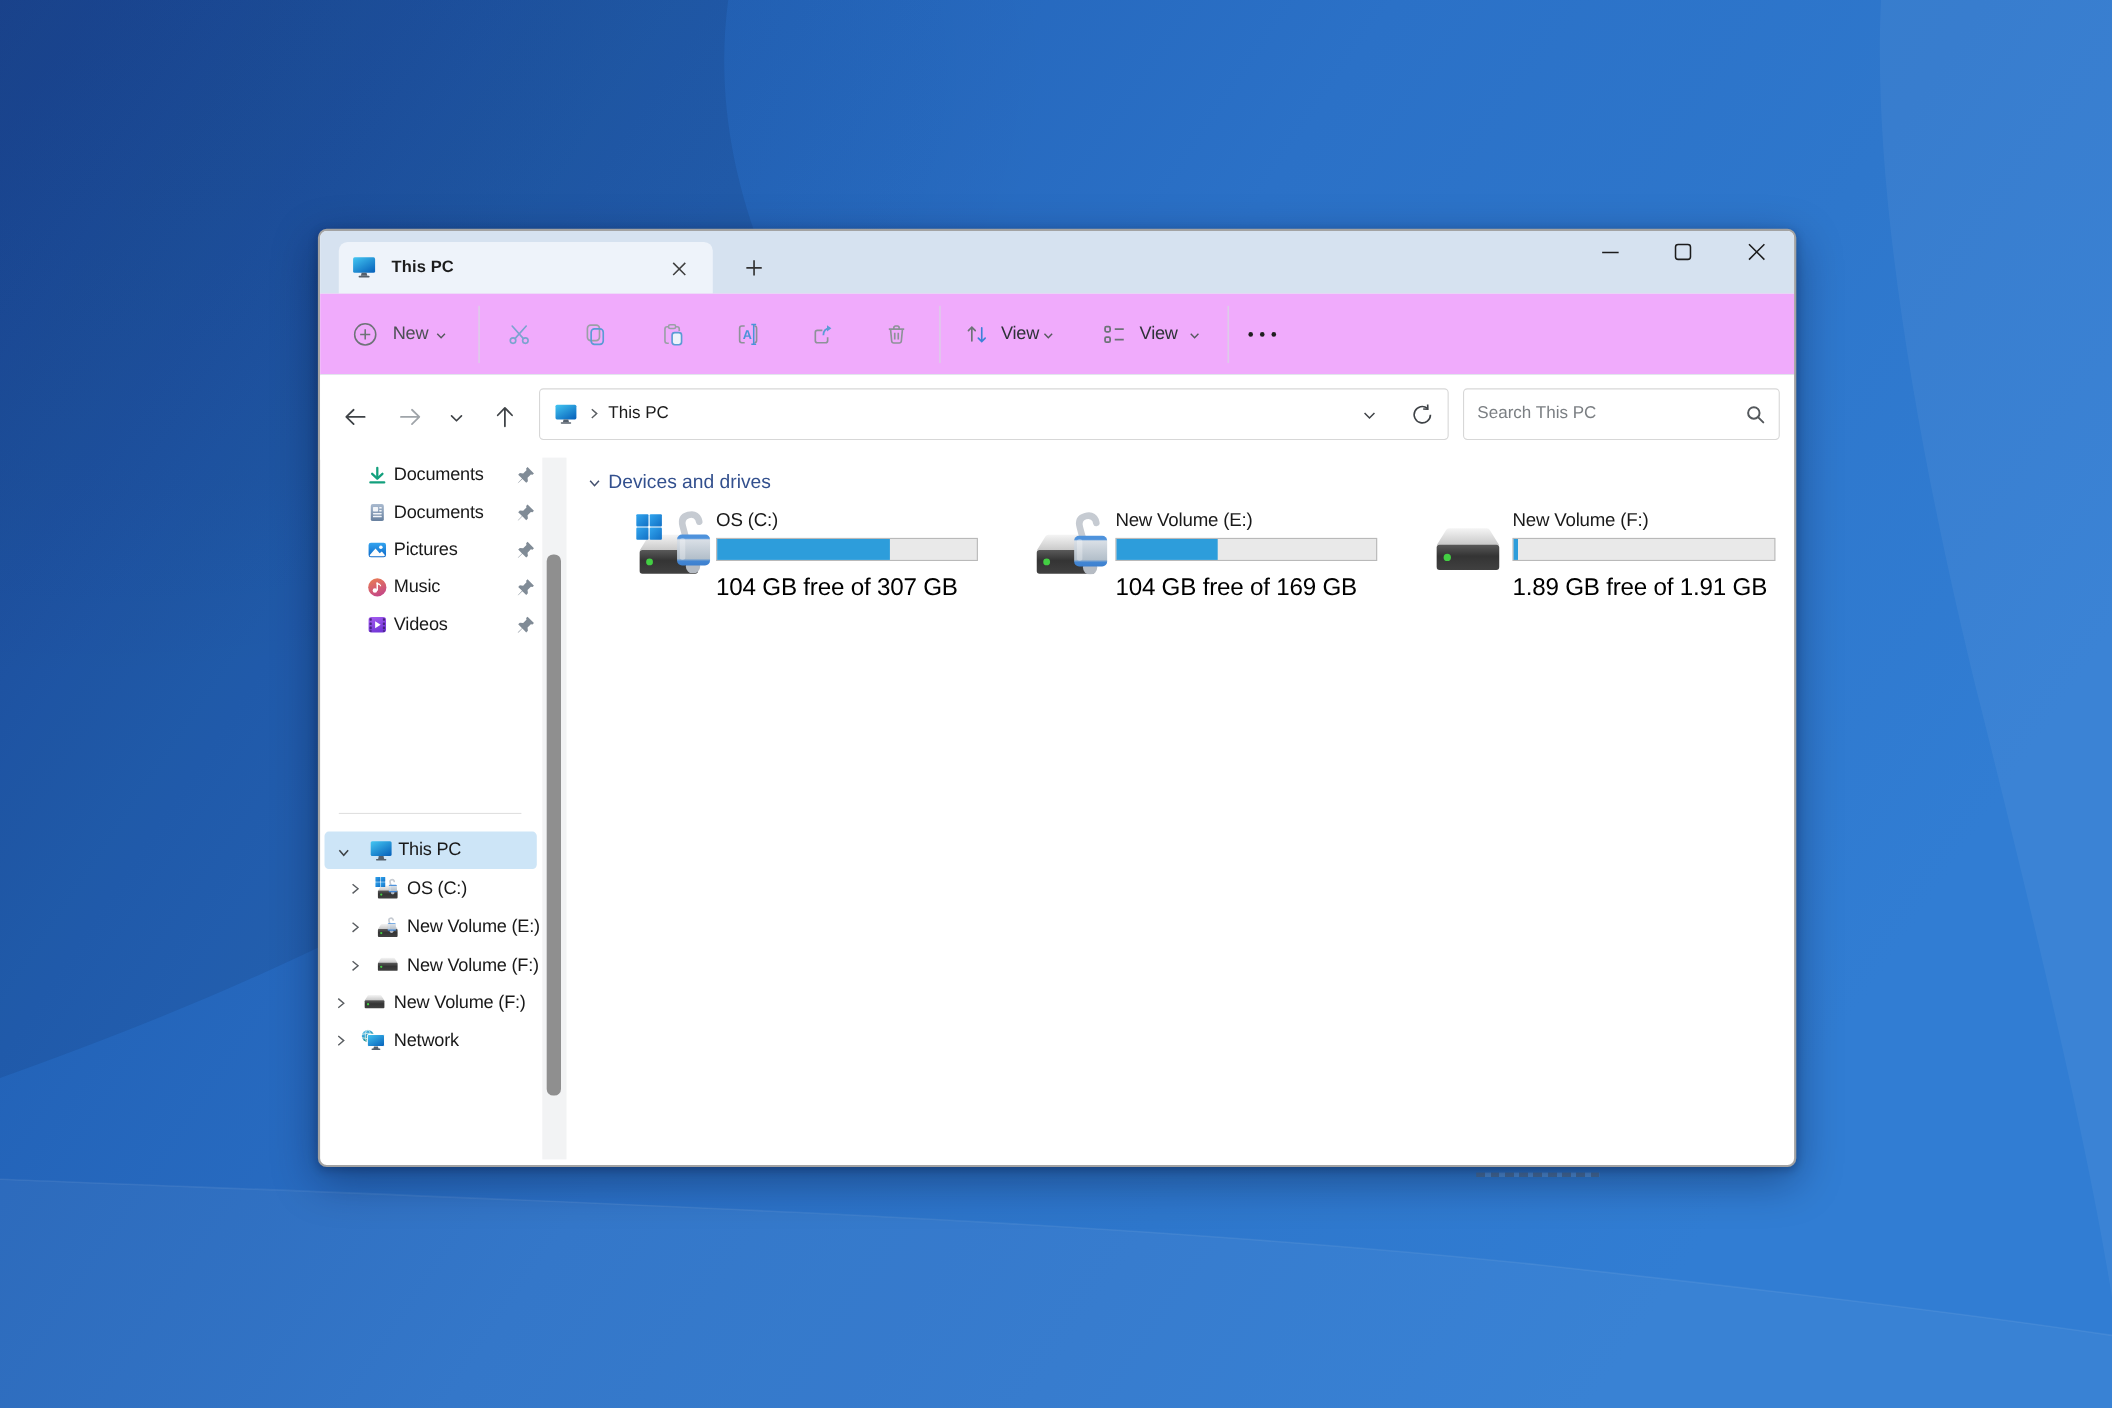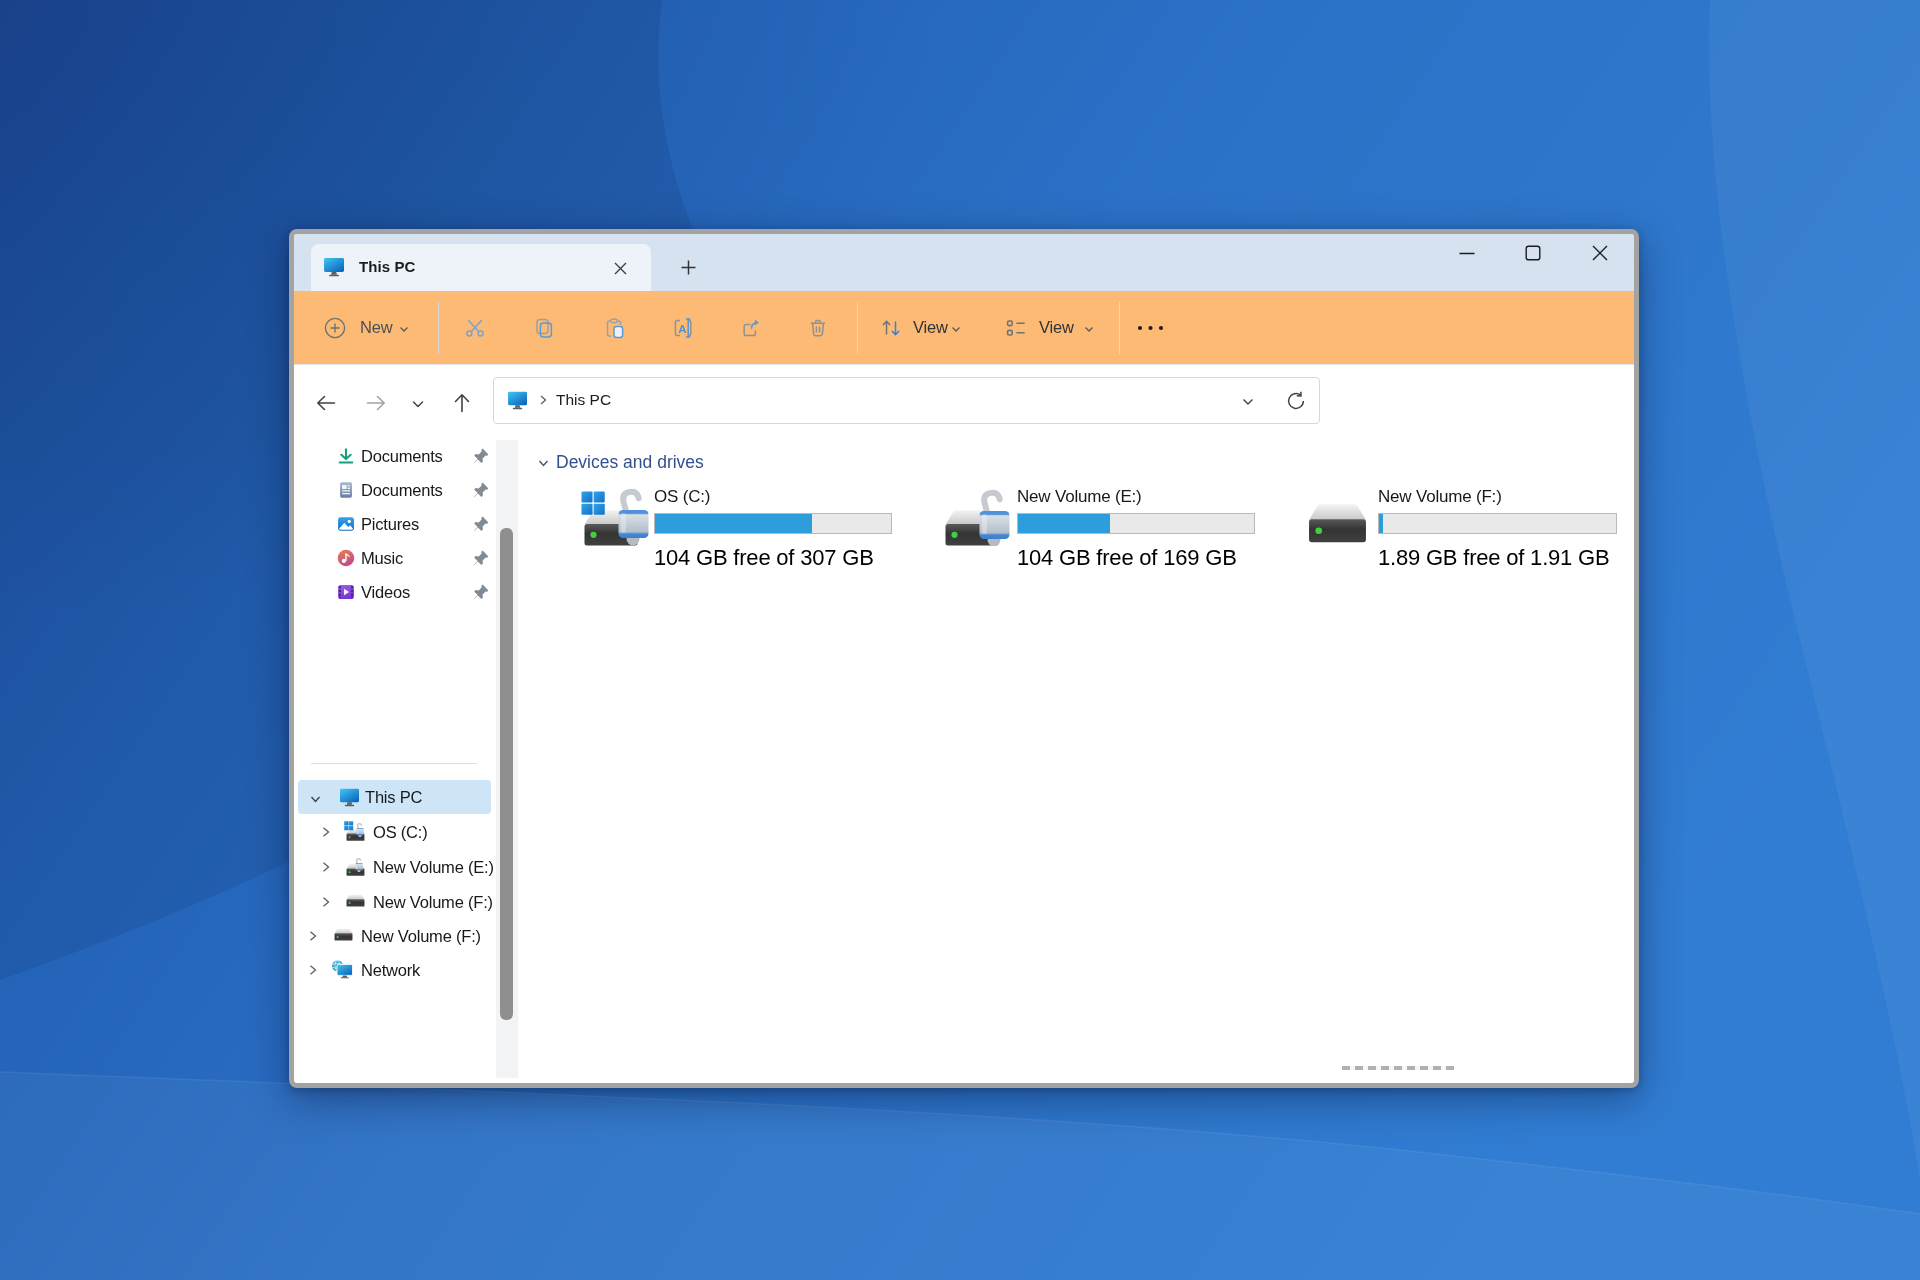--- a/index.html
+++ b/index.html
@@ -1,20 +1,20 @@
 <!DOCTYPE html>
 <html><head>
 <meta charset="utf-8">
 <style>
 html,body{margin:0;padding:0;width:1920px;height:1280px;overflow:hidden;font-family:"Liberation Sans",sans-serif;}
 #bg{position:absolute;left:0;top:0;width:1920px;height:1280px;}
-#win{position:absolute;left:289px;top:229px;width:1340px;height:849px;background:#ffffff;border:5px solid #a3a3a3;border-radius:8px;box-shadow:0 12px 40px rgba(0,10,40,.38),0 2px 8px rgba(0,10,40,.25);overflow:hidden;}
+#win{position:absolute;left:289px;top:208px;width:1340px;height:849px;background:#ffffff;border:2px solid #a3a3a3;border-radius:8px;box-shadow:0 12px 40px rgba(0,10,40,.38),0 2px 8px rgba(0,10,40,.25);overflow:hidden;}
 #titlebar{position:absolute;left:0;top:0;width:100%;height:57px;background:#d6e2f0;}
 #tab{position:absolute;left:17px;top:10px;width:340px;height:47px;background:#eef3fa;border-radius:8px 8px 0 0;}
-#toolbar{position:absolute;left:0;top:57px;width:100%;height:74px;background:#fdba74;border-bottom:1px solid #e2e6ec;box-sizing:border-box;}
+#toolbar{position:absolute;left:0;top:57px;width:100%;height:74px;background:#f0abfc;border-bottom:1px solid #e2e6ec;box-sizing:border-box;}
 #addr{position:absolute;left:0;top:131px;width:100%;height:77px;background:#fff;}
 .box{position:absolute;top:12px;height:47px;background:#fff;border:1px solid #d7d7d7;border-radius:4px;box-sizing:border-box;}
 #sidebar{position:absolute;left:0;top:208px;width:200px;height:600px;}
 .srow{position:absolute;left:0;width:200px;height:34px;}
 .srow .txt{position:absolute;left:67px;top:50%;transform:translateY(-50%);font-size:16.5px;color:#191919;white-space:nowrap;letter-spacing:-0.2px;}
 .trow .txt{position:absolute;top:50%;transform:translateY(-50%);font-size:16.5px;color:#191919;white-space:nowrap;letter-spacing:-0.2px;}
 .icon{position:absolute;}
 #scroll{position:absolute;left:202px;top:206px;width:22px;height:638px;background:#f2f3f4;}
 #thumb{position:absolute;left:4px;top:88px;width:13px;height:492px;background:#8f8f8f;border-radius:6px;}
 #main{position:absolute;left:224px;top:208px;width:1116px;height:600px;}
@@ -298,20 +298,27 @@
         </svg>
   <span style="position:absolute;left:62px;top:13px;font-size:15.5px;color:#1b1b1b">This PC</span>
   <svg class="abs" style="left:747px;top:17px" width="14" height="14" viewBox="0 0 14 14">
           <path d="M2.5 4.5 L7 9 L11.5 4.5" fill="none" stroke="#3f4347" stroke-width="1.4"></path>
         </svg>
   <svg class="abs" style="left:791px;top:12px" width="22" height="22" viewBox="0 0 22 22">
           <path d="M18.4 11 A7.4 7.4 0 1 1 15.6 5.2" fill="none" stroke="#3f4347" stroke-width="1.5"></path>
           <path d="M15.9 1.8 L16 6 L11.8 5.8" fill="none" stroke="#3f4347" stroke-width="1.5"></path>
         </svg>
  </div>
+ <div class="box" style="left:1039px;width:288px">
+  <span style="position:absolute;left:12px;top:13px;font-size:15.5px;color:#7b7f83">Search This PC</span>
+  <svg class="abs" style="left:255px;top:13px" width="20" height="20" viewBox="0 0 20 20">
+          <circle cx="8.4" cy="8.4" r="5.2" fill="none" stroke="#54585c" stroke-width="1.8"></circle>
+          <path d="M12.4 12.4 L17 17" stroke="#54585c" stroke-width="1.8" stroke-linecap="round"></path>
+        </svg>
+ </div>
 </div>
 <div id="sidebar">
  <div class="srow" style="top:-3px">
   <svg class="icon" style="left:43px;top:8px" width="18" height="18" viewBox="0 0 20 20">
           <use href="#dl"></use>
         </svg>
   <span class="txt">Documents</span>
   <svg class="icon" style="left:178px;top:8px" width="18" height="18" viewBox="0 0 18 18">
           <use href="#pin"></use>
         </svg>

